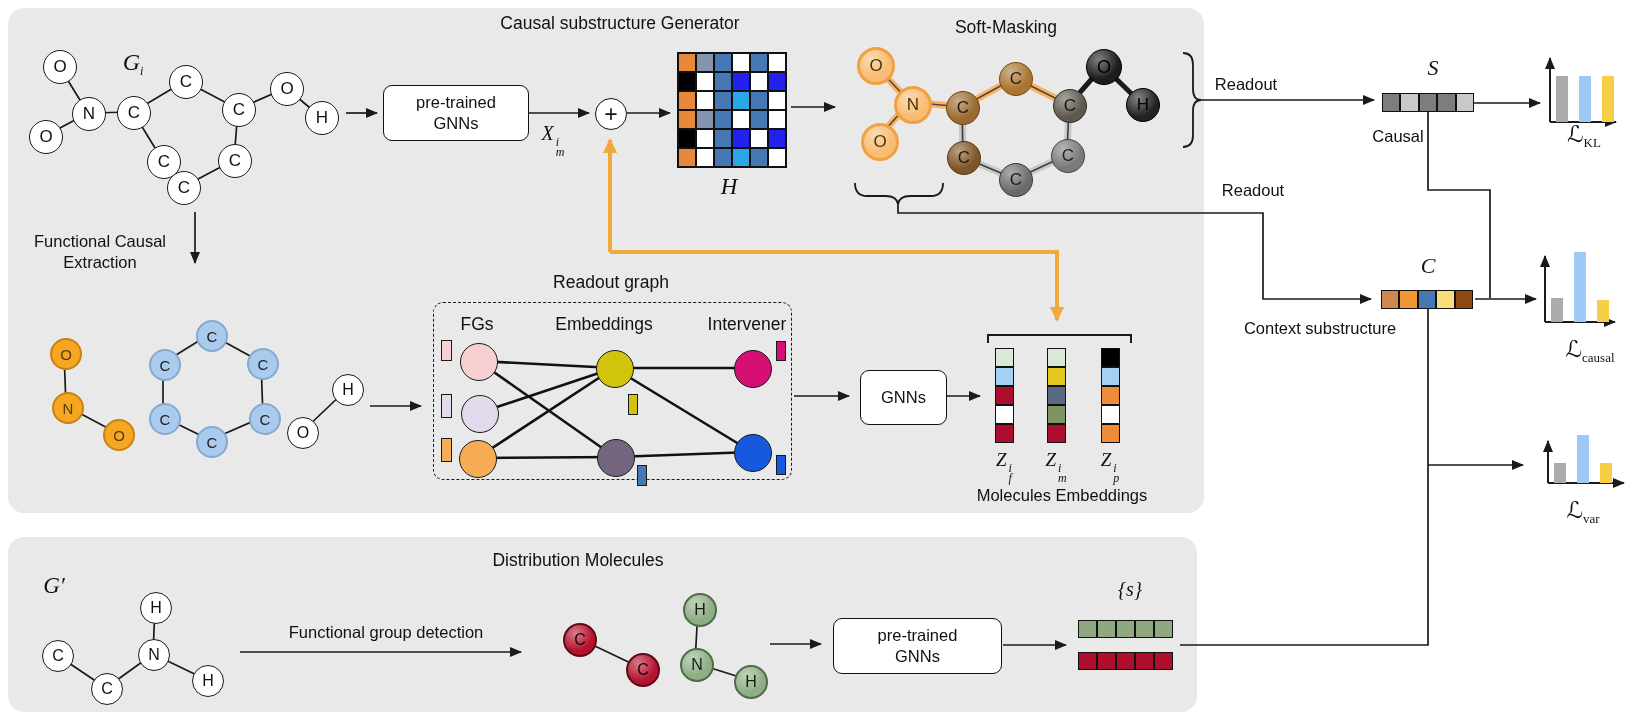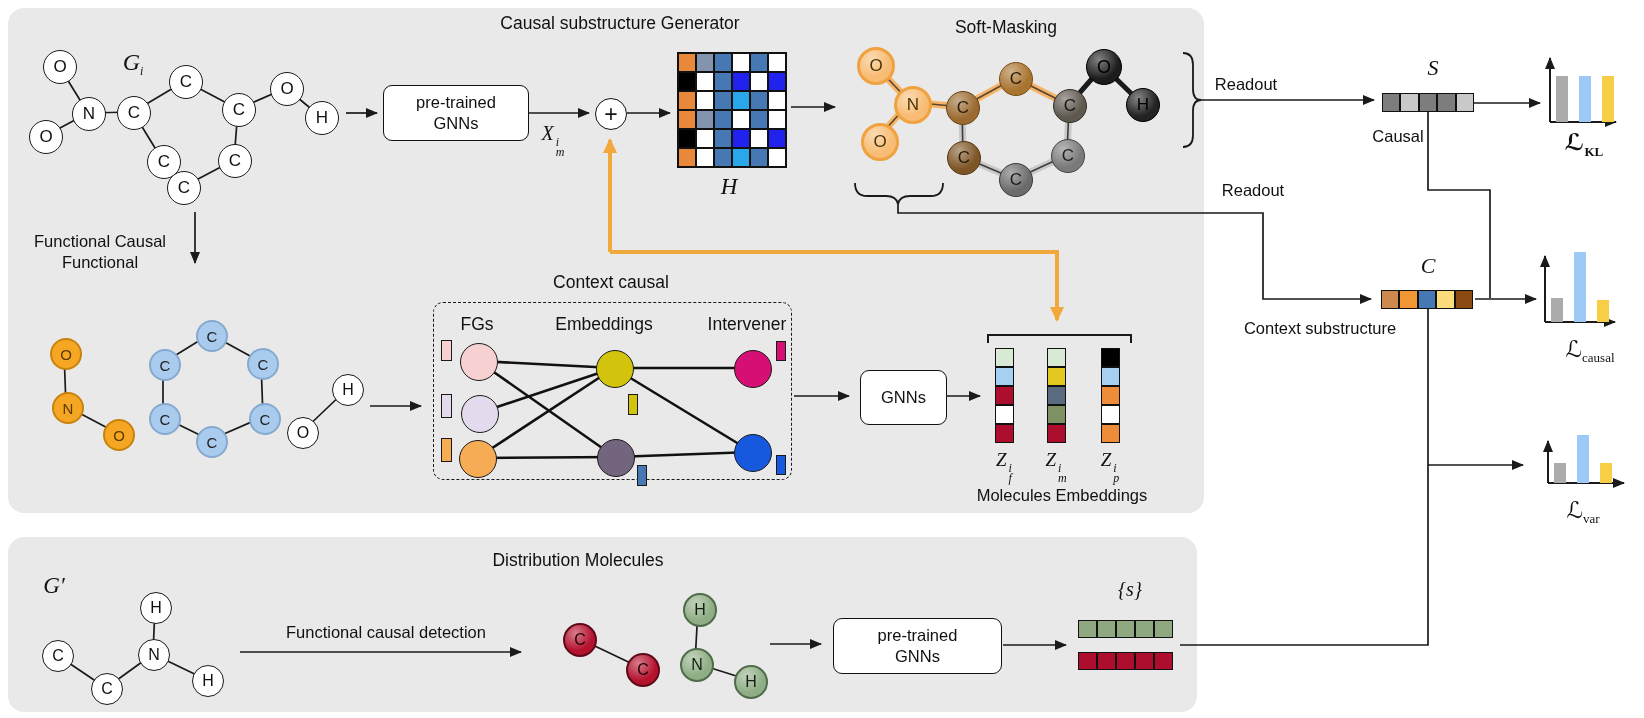--- a/index.html
+++ b/index.html
@@ -170,24 +170,24 @@
         <span>m</span>
       </span>
   </div>
 
   <div class="plus" style="left:595px;top:98px;">+</div>
 
   <div class="lbl math" style="left:729px;top:187px;font-size:23px;">H</div>
 
   <div class="lbl two-line" style="left:100px;top:252px;">
     <div>Functional Causal</div>
-    <div>Functional</div>
-  </div>
-
-  <div class="lbl title" style="left:611px;top:282px;">Context causal</div>
+    <div>Extraction</div>
+  </div>
+
+  <div class="lbl title" style="left:611px;top:282px;">Readout graph</div>
 
   <div class="dashedbox" style="left:433px;top:302px;width:357px;height:176px;"></div>
 
   <div class="lbl title" style="left:477px;top:324px;">FGs</div>
   <div class="lbl title" style="left:604px;top:324px;">Embeddings</div>
   <div class="lbl title" style="left:747px;top:324px;">Intervener</div>
 
   <div class="box" style="left:860px;top:370px;width:85px;height:53px;">
       <span>GNNs</span>
     </div>
@@ -209,36 +209,36 @@
         <span>i</span>
         <span>p</span>
       </span>
   </div>
   <div class="lbl" style="left:1062px;top:495px;">Molecules Embeddings</div>
 
   <div class="lbl" style="left:1246px;top:84px;">Readout</div>
   <div class="lbl" style="left:1253px;top:190px;">Readout</div>
   <div class="lbl math" style="left:1433px;top:68px;font-size:22px;">S</div>
   <div class="lbl" style="left:1398px;top:136px;">Causal</div>
-  <div class="lbl scriptL" style="left:1584px;top:144px;font-weight:bold;">
+  <div class="lbl scriptL" style="left:1584px;top:136px;">
     <span>ℒ</span><sub>KL</sub>
   </div>
 
   <div class="lbl math" style="left:1428px;top:266px;font-size:22px;">C</div>
   <div class="lbl" style="left:1320px;top:328px;">Context substructure</div>
   <div class="lbl scriptL" style="left:1590px;top:351px;">
     <span>ℒ</span><sub>causal</sub>
   </div>
   <div class="lbl scriptL" style="left:1583px;top:512px;">
     <span>ℒ</span><sub>var</sub>
   </div>
 
   <div class="lbl title" style="left:578px;top:560px;">Distribution Molecules</div>
   <div class="lbl math" style="left:54px;top:586px;font-size:23px;">G′</div>
-  <div class="lbl" style="left:386px;top:632px;">Functional causal detection</div>
+  <div class="lbl" style="left:386px;top:632px;">Functional group detection</div>
 
   <div class="box" style="left:833px;top:618px;width:167px;height:54px;">
     <span>pre-trained</span>
     <span>GNNs</span>
   </div>
 
   <div class="lbl math" style="left:1130px;top:589px;font-size:20px;">{s}</div>
 
   <div class="grid" style="left: 677px; top: 52px; border: 1.5px solid rgb(17, 17, 17); grid-template-columns: repeat(6, 18px);">
       <div style="width: 18px; height: 19px; background: rgb(232, 136, 58); border: 1px solid rgb(17, 17, 17);"></div>

